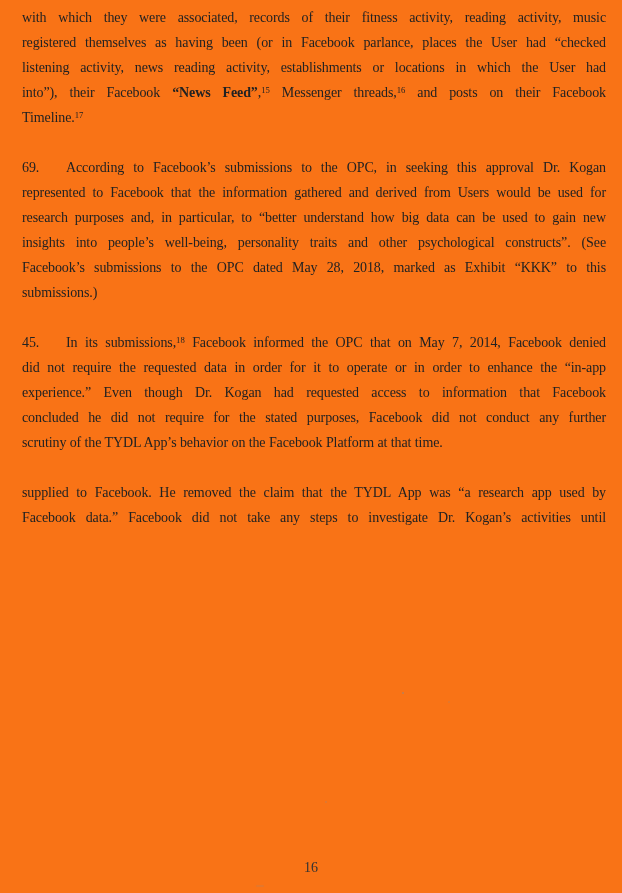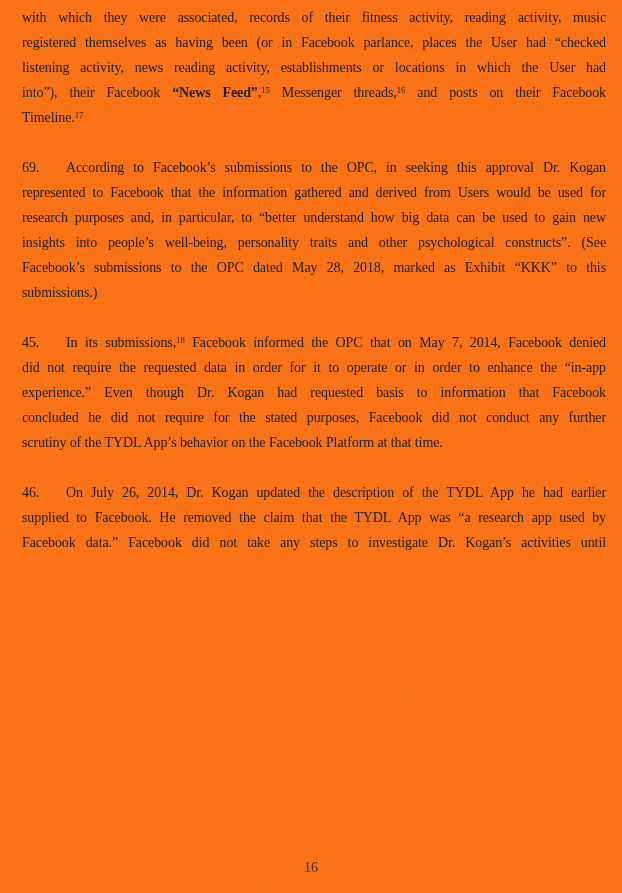--- a/index.html
+++ b/index.html
@@ -89,26 +89,25 @@
         <div class="line"><span class="pnum">69.</span>According to Facebook’s submissions to the OPC, in seeking this approval Dr. Kogan</div>
         <div class="line">represented to Facebook that the information gathered and derived from Users would be used for</div>
         <div class="line">research purposes and, in particular, to “better understand how big data can be used to gain new</div>
         <div class="line">insights into people’s well-being, personality traits and other psychological constructs”. (See</div>
         <div class="line">Facebook’s submissions to the OPC dated May 28, 2018, marked as Exhibit “KKK” to this</div>
         <div class="line last">submissions.)</div>
       </div>
       <div class="paragraph">
         <div class="line"><span class="pnum">45.</span>In its submissions,<sup>18</sup> Facebook informed the OPC that on May 7, 2014, Facebook denied</div>
         <div class="line">did not require the requested data in order for it to operate or in order to enhance the “in-app</div>
-        <div class="line">experience.” Even though Dr. Kogan had requested basis to information that Facebook</div>
+        <div class="line">experience.” Even though Dr. Kogan had requested access to information that Facebook</div>
         <div class="line">concluded he did not require for the stated purposes, Facebook did not conduct any further</div>
         <div class="line last">scrutiny of the TYDL App’s behavior on the Facebook Platform at that time.</div>
       </div>
       <div class="paragraph">
-        <div class="line"><span class="pnum">46.</span>On July 26, 2014, Dr. Kogan updated the description of the TYDL App he had earlier</div>
         <div class="line">supplied to Facebook. He removed the claim that the TYDL App was “a research app used by</div>
         <div class="line">Facebook data.” Facebook did not take any steps to investigate Dr. Kogan’s activities until</div>
       </div>
     </div>
   <div class="footer">16</div>
   <div class="speck s1"></div>
   <div class="speck s2"></div>
   <div class="speck s3"></div>
   <div class="speck s4"></div>
 </div>

